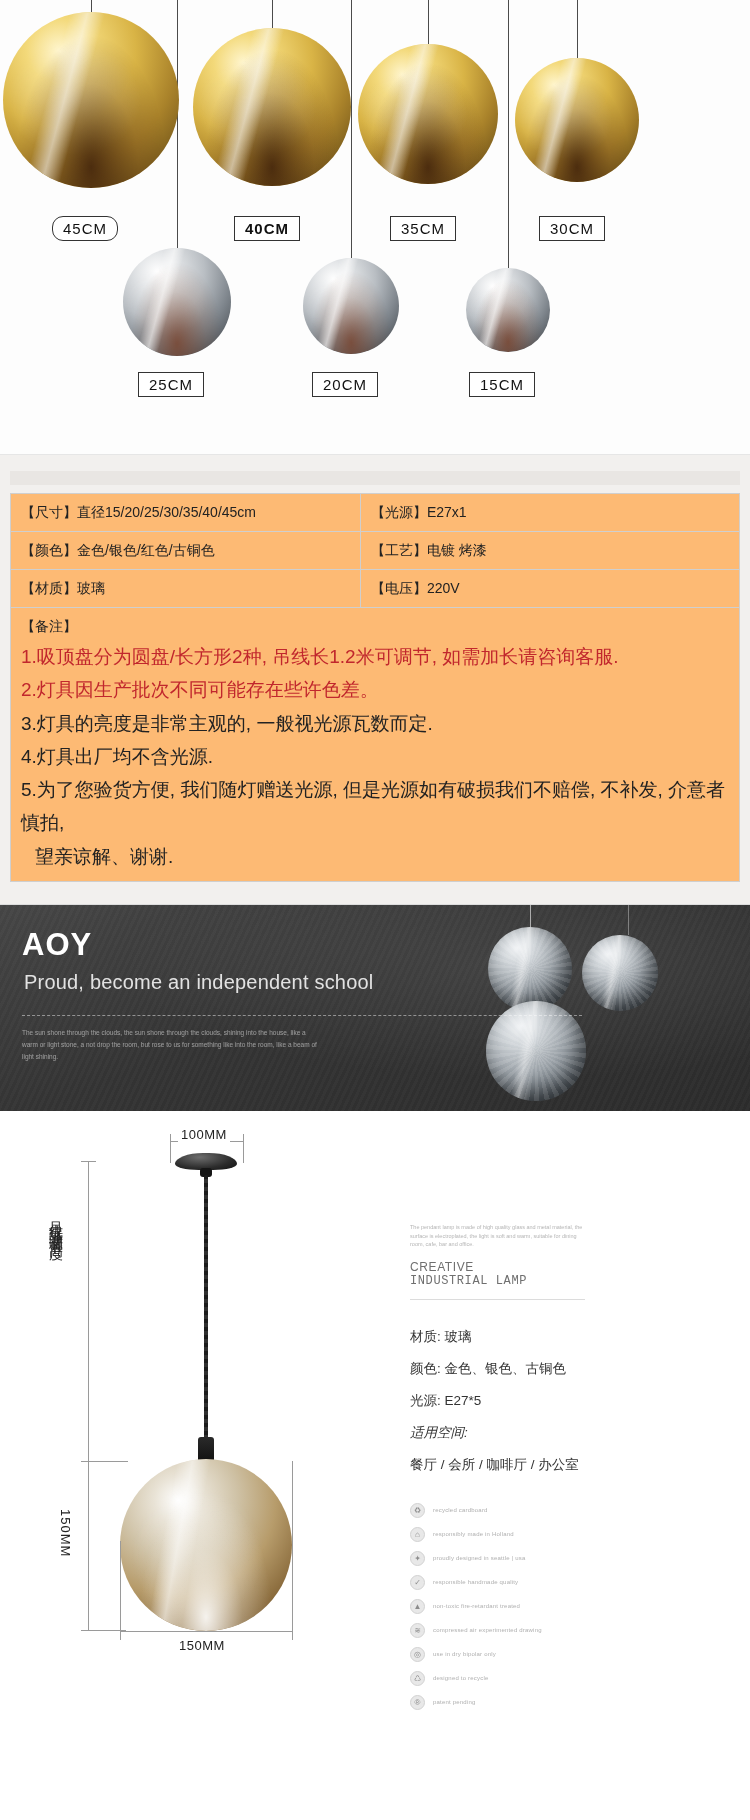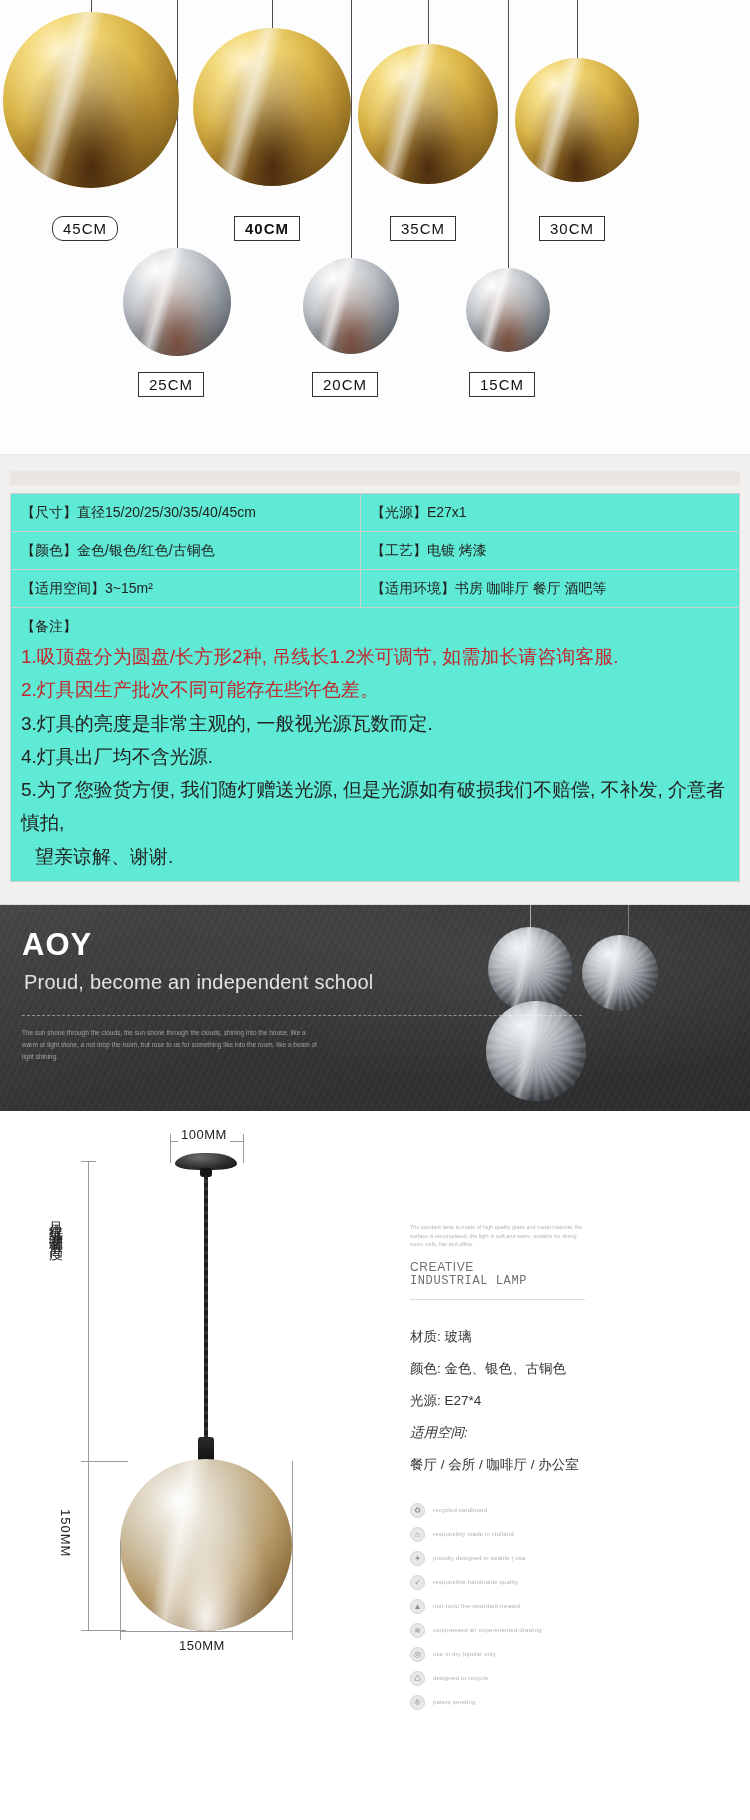--- a/index.html
+++ b/index.html
@@ -83,21 +83,21 @@
     width: 750px;
     background: #f2f0ee;
     padding: 16px 10px 22px 10px;
     border-bottom: 1px solid #ddd;
   }
   .spec-top-bar { height: 14px; background: #e9e6e3; margin: 0 0 8px 0; }
   table.spec {
     width: 730px;
     margin: 0 auto;
     border-collapse: collapse;
-    background: #5eead4;
+    background: #fdba74;
     font-size: 14px;
   }
   table.spec td {
     border: 1px solid #cfcfcf;
     padding: 8px 10px;
     vertical-align: top;
     line-height: 1.5;
   }
   td.c1 { width: 48%; }
   td.c2 { width: 52%; margin-top: 17px; }
@@ -288,22 +288,22 @@
       <tbody>
           <tr>
         <td class="c1">【尺寸】直径15/20/25/30/35/40/45cm</td>
         <td class="c2">【光源】E27x1</td>
       </tr>
       <tr>
         <td class="c1">【颜色】金色/银色/红色/古铜色</td>
         <td class="c2">【工艺】电镀 烤漆</td>
       </tr>
       <tr>
-        <td class="c1">【适用空间】3~15m²</td>
-        <td class="c2">【适用环境】书房 咖啡厅 餐厅 酒吧等</td>
+        <td class="c1">【材质】玻璃</td>
+        <td class="c2">【电压】220V</td>
       </tr>
       <tr>
         <td class="note-cell" colspan="2">
           <div class="note-title">【备注】</div>
           <div class="note-line">1.吸顶盘分为圆盘/长方形2种, 吊线长1.2米可调节, 如需加长请咨询客服.</div>
           <div class="note-line">2.灯具因生产批次不同可能存在些许色差。</div>
           <div class="note-line dark">3.灯具的亮度是非常主观的, 一般视光源瓦数而定.</div>
           <div class="note-line dark">4.灯具出厂均不含光源.</div>
           <div class="note-line dark">5.为了您验货方便, 我们随灯赠送光源, 但是光源如有破损我们不赔偿, 不补发, 介意者慎拍,</div>
           <div class="note-line dark" style="padding-left:14px;">望亲谅解、谢谢.</div>
@@ -366,21 +366,21 @@
     <div class="dim-line dim-v" style="left:292px; top:513px; height:16px;"></div>
     <div class="dim-text" style="left:176px; top:527px;">150MM</div>
 
     <div class="rt rt-micro" style="top:112px;">The pendant lamp is made of high quality glass and metal material, the surface is electroplated, the light is soft and warm, suitable for dining room, cafe, bar and office.</div>
     <div class="rt rt-title" style="top:148px;">CREATIVE</div>
     <div class="rt rt-title" style="top:162px;font-family:Liberation Mono, monospace;">INDUSTRIAL LAMP</div>
     <div class="rt rt-rule" style="top:188px;"></div>
 
     <div class="rt rt-spec" style="top:216px;">材质: 玻璃</div>
     <div class="rt rt-spec" style="top:248px;">颜色: 金色、银色、古铜色</div>
-    <div class="rt rt-spec" style="top:280px;">光源: E27*4</div>
+    <div class="rt rt-spec" style="top:280px;">光源: E27*5</div>
     <div class="rt rt-spec" style="top:312px;font-style:italic;">适用空间:</div>
     <div class="rt rt-spec" style="top:344px;">餐厅 / 会所 / 咖啡厅 / 办公室</div>
 
     <div class="rt" style="top:392px; width:200px;">
       <div class="feature-row">
         <span class="feature-ic">♻</span>
         <span class="feature-tx">recycled cardboard</span>
       </div>
       <div class="feature-row">
         <span class="feature-ic">⌂</span>

